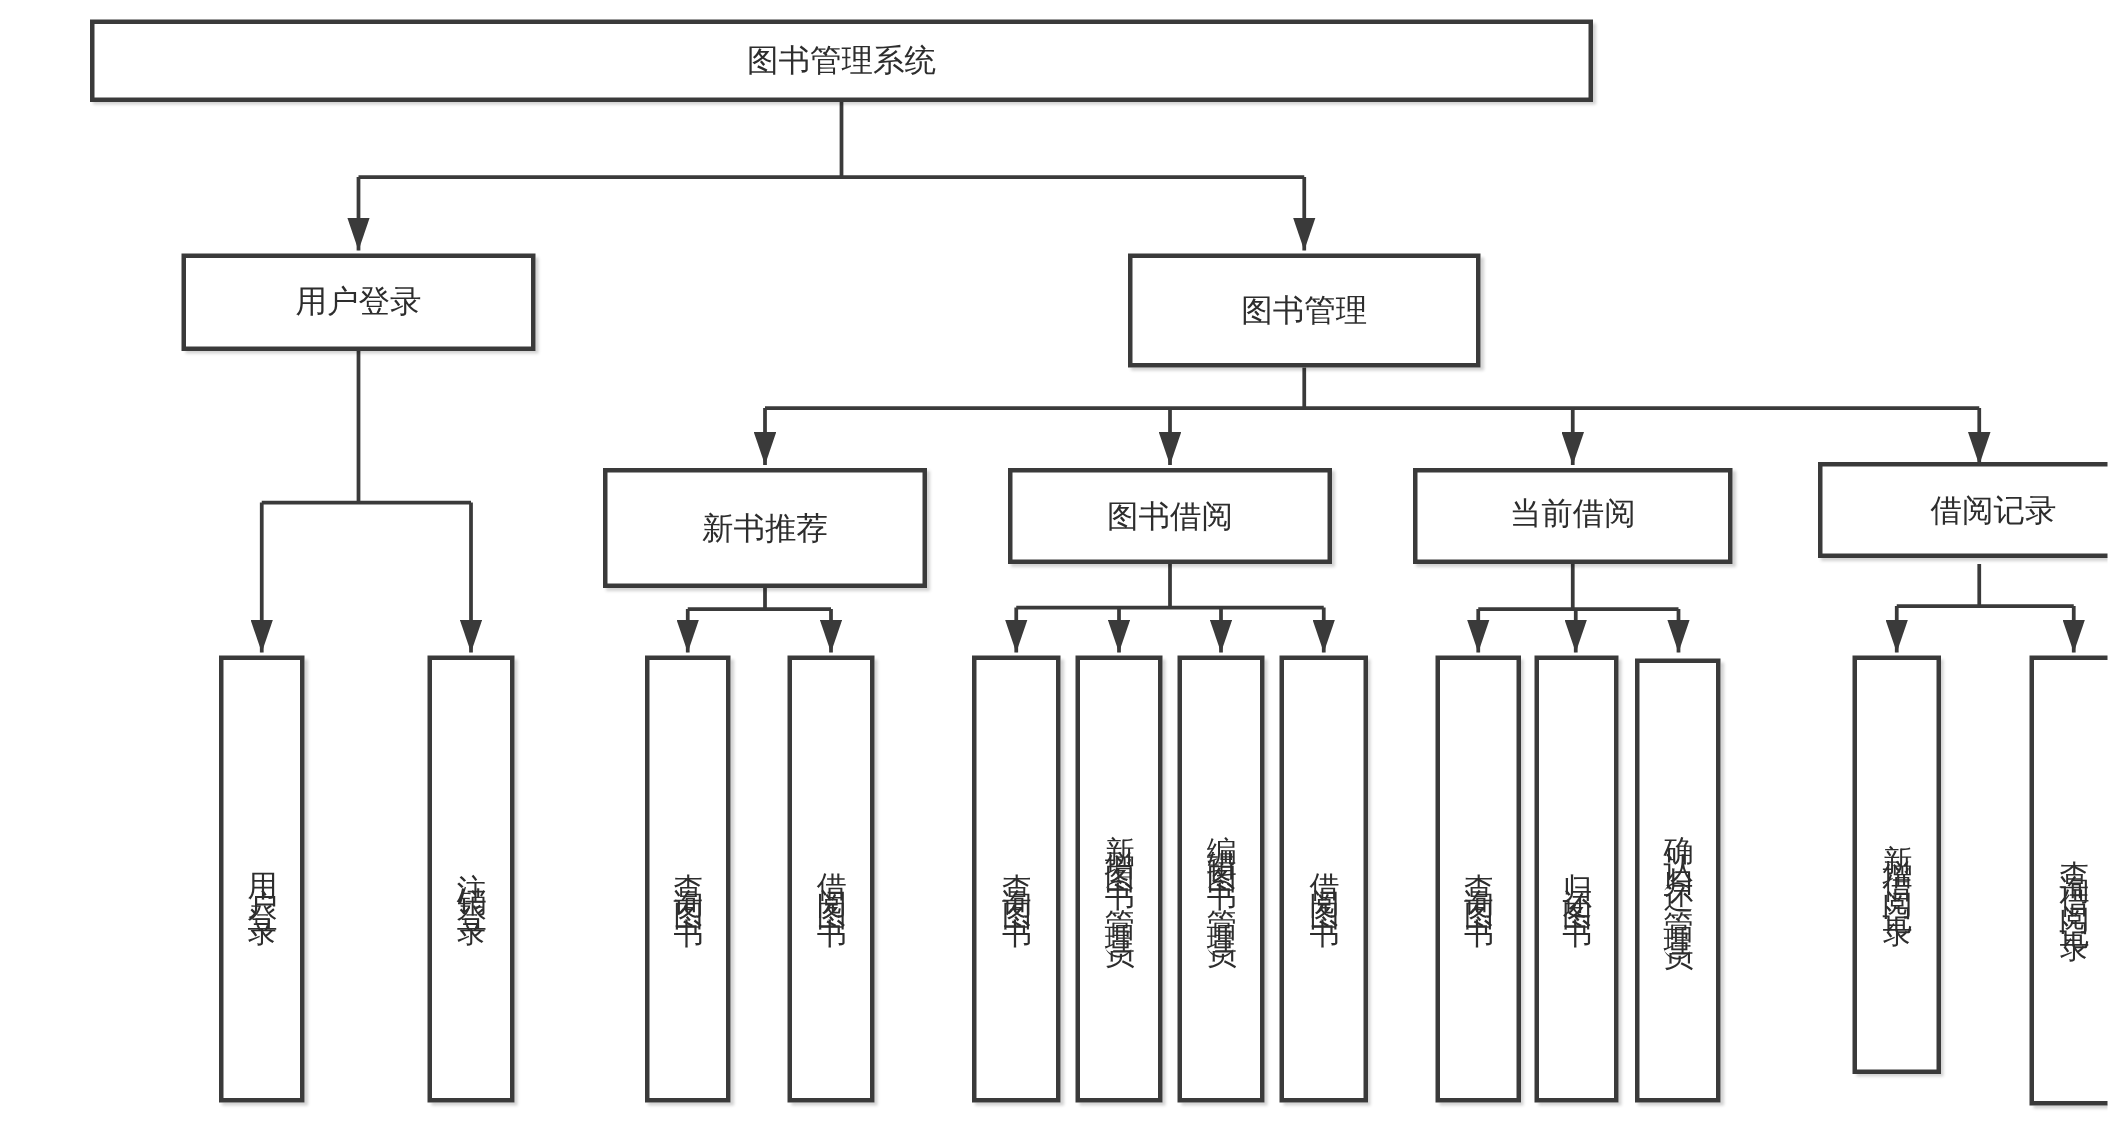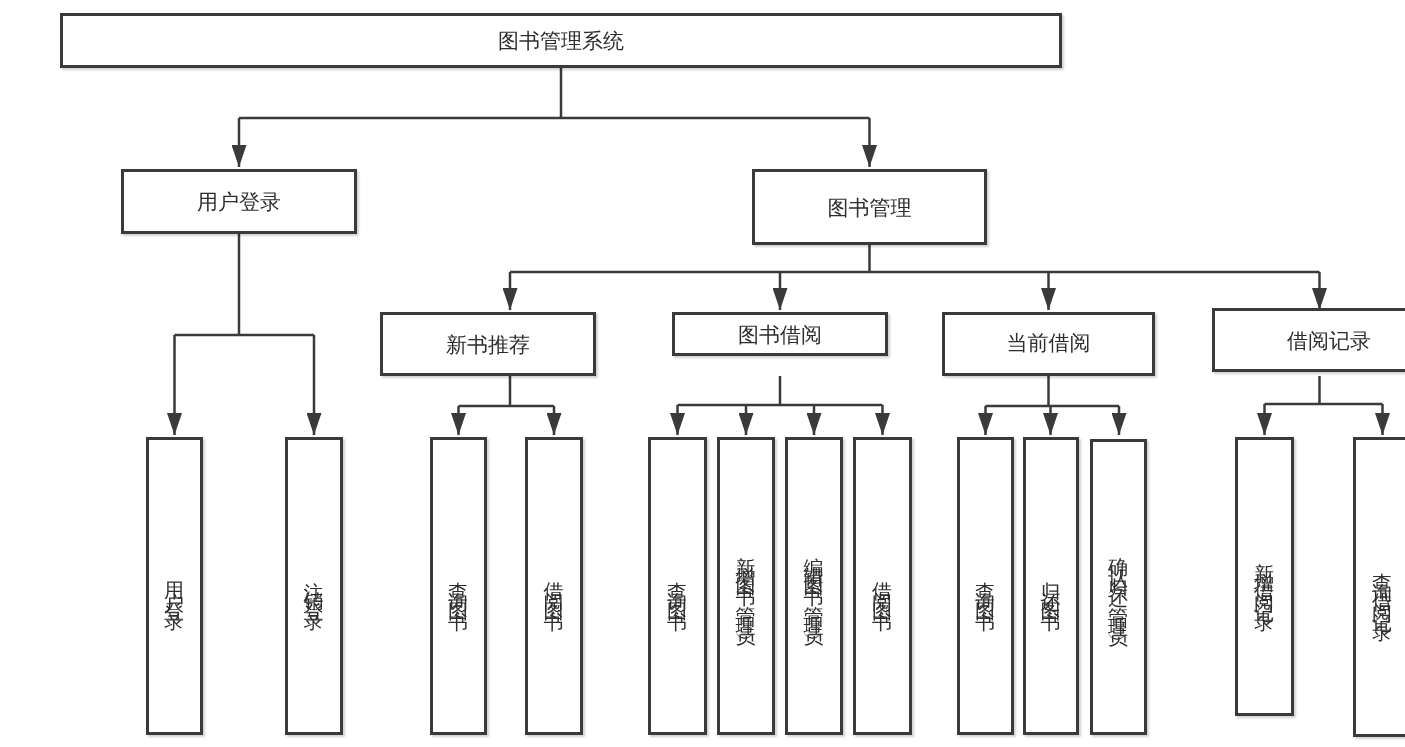--- a/index.html
+++ b/index.html
@@ -113,22 +113,22 @@
       <line x1="1224.5" y1="404" x2="1224.5" y2="435" marker-end="url(#arrow)"></line>
       <line x1="1342.5" y1="404" x2="1342.5" y2="435" marker-end="url(#arrow)"></line>
     </g>
   </svg>
 
   <div class="box" style="left:20px; top:13px; width:1002px; height:55px;">图书管理系统</div>
 
   <div class="box" style="left:81px; top:169px; width:236px; height:65px;">用户登录</div>
   <div class="box" style="left:712px; top:169px; width:235px; height:76px;">图书管理</div>
 
-  <div class="box" style="left:340px; top:312px; width:216px; height:64px;">新书推荐</div>
-  <div class="box" style="left:632px; top:312px; width:216px; height:44px;">图书借阅</div>
+  <div class="box" style="left:362px; top:312px; width:216px; height:80px;">新书推荐</div>
+  <div class="box" style="left:632px; top:312px; width:216px; height:64px;">图书借阅</div>
   <div class="box" style="left:902px; top:312px; width:213px; height:64px;font-family:Liberation Mono, monospace;">当前借阅</div>
   <div class="box" style="left:1172px; top:308px; width:218px; height:64px;padding-left:16px;">借阅记录</div>
 
   <div class="box vbox" style="left:106px; top:437px; width:57px; height:298px;">用户登录</div>
   <div class="box vbox" style="left:245px; top:437px; width:58px; height:298px;">注销登录</div>
 
   <div class="box vbox" style="left:390px; top:437px; width:57px; height:298px;">查询图书</div>
   <div class="box vbox" style="left:485px; top:437px; width:58px; height:298px;">借阅图书</div>
 
   <div class="box vbox" style="left:608px; top:437px; width:59px; height:298px;">查询图书</div>

